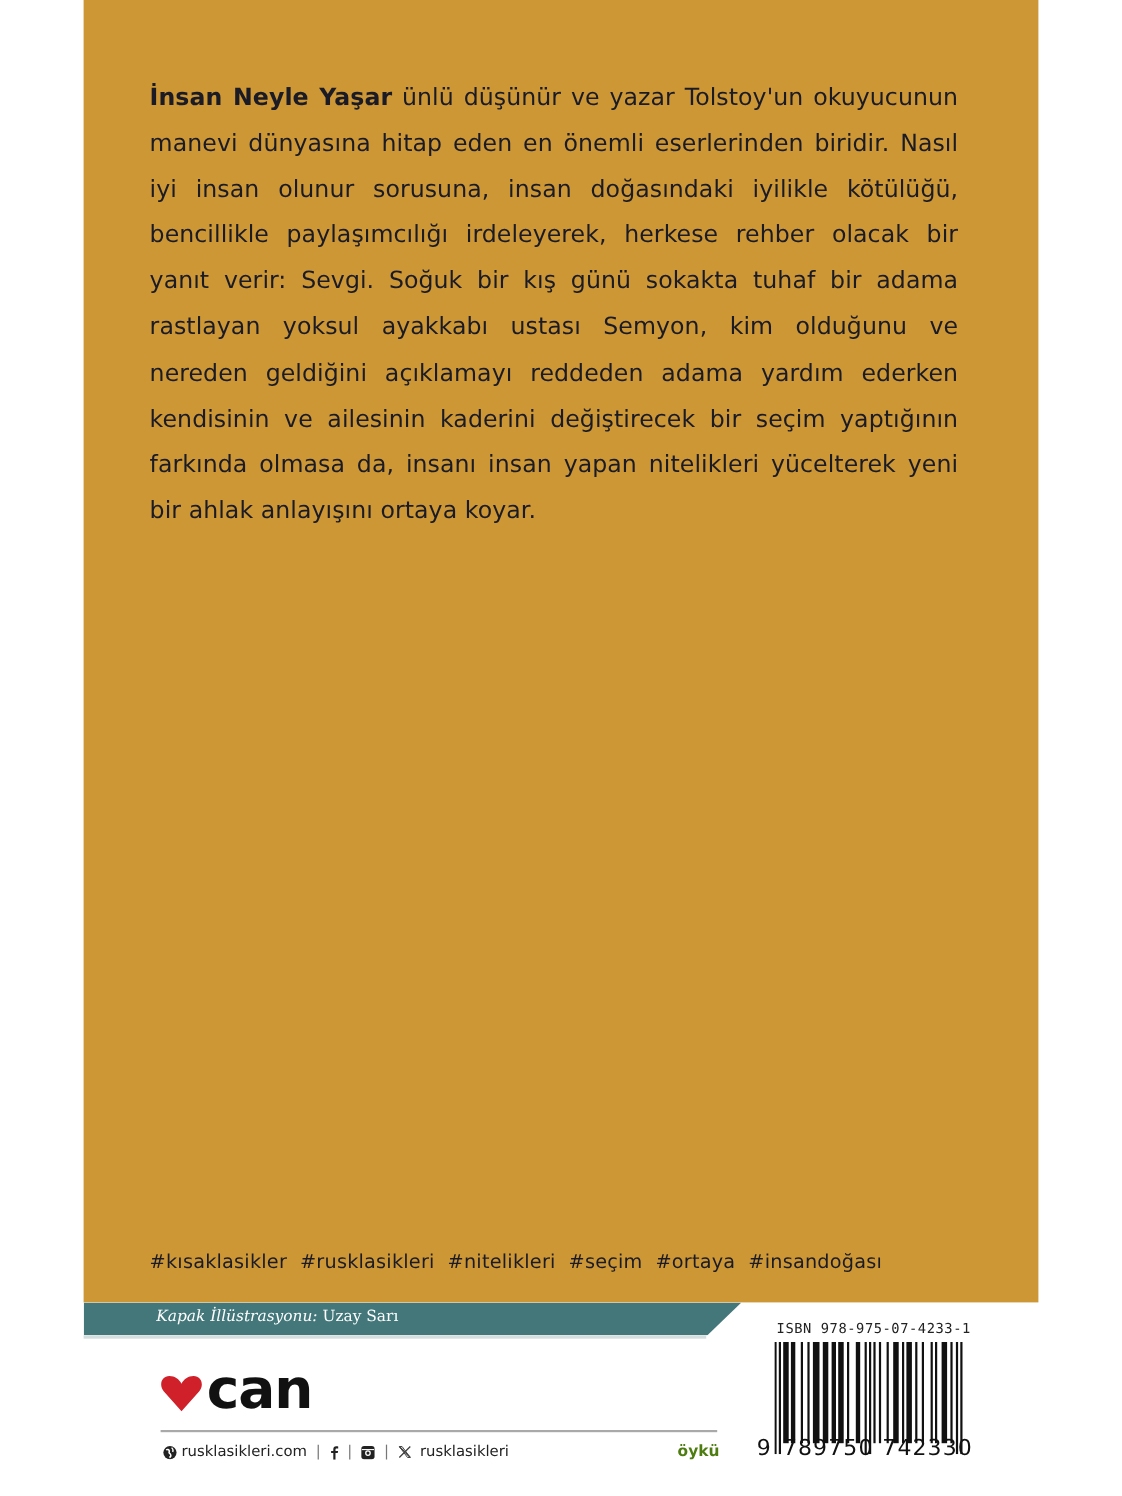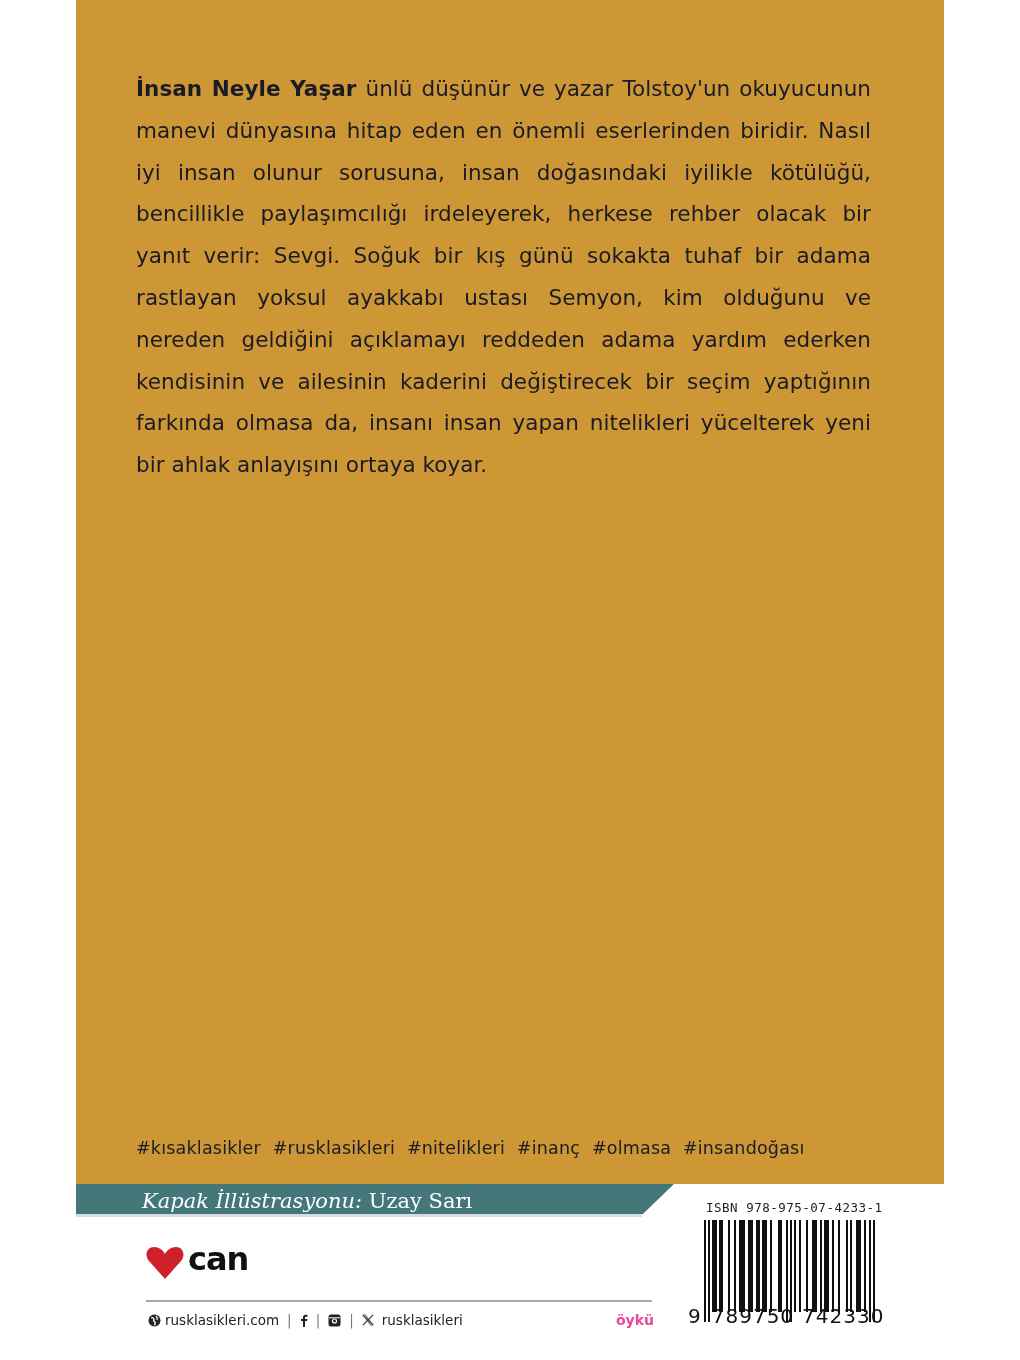--- a/index.html
+++ b/index.html
@@ -22,45 +22,45 @@
     .hashtags {
       position: absolute; left: 60px; top: 1138px; width: 740px;
       font-size: 17.5px; color: #1b1b26; letter-spacing: 0.2px; white-space: nowrap;
     }
     .hashtags span { margin-right: 6px; margin-top: 28px; }
     .band {
       position: absolute; left: 0; top: 1184px; width: 598px; height: 30px; background: #44777a;
       clip-path: polygon(0 0, 100% 0, 94.8% 100%, 0 100%);
     }
     .band-text {
-      position: absolute; left: 66px; top: 5px; color: #ffffff; font-family: "DejaVu Serif", serif; font-size: 21px;
+      position: absolute; left: 66px; top: 5px; color: #ffffff; font-family: "DejaVu Serif", serif; font-size: 14px;
     }
     .band-text .it { font-style: italic; }
     .band-shadow {
       position: absolute; left: 0; top: 1214px; width: 566px; height: 3px; background: #d4dede;
     }
     .logo {
       position: absolute; left: 70px; top: 1246px; display: flex; align-items: center;
     }
     .logo svg { display: block; }
     .logo-text {
-      font-family: "DejaVu Sans", sans-serif; font-weight: bold; font-size: 32px; color: #111111;
+      font-family: "DejaVu Sans", sans-serif; font-weight: bold; font-size: 50px; color: #111111;
       letter-spacing: -1px; line-height: 1; margin-left: 4px; margin-top: -8px;
     }
     .rule {
       position: absolute; left: 70px; top: 1300px; width: 506px; height: 2px; background: #a9a9a9;
     }
     .footer {
       position: absolute; left: 72px; top: 1312px; display: flex; align-items: center;
       font-size: 13.5px; color: #222222;
     }
     .footer .sep { color: #777; margin: 0 8px; }
     .footer .ic { display: inline-flex; align-items: center; justify-content: center; }
     .genre {
-      position: absolute; left: 540px; top: 1312px; font-size: 14px; color: #ec4899; font-weight: bold;
+      position: absolute; left: 540px; top: 1312px; font-size: 14px; color: #4d7c0f; font-weight: bold;
     }
     .barcode-wrap {
       position: absolute; left: 608px; top: 1196px; width: 200px; height: 140px;
     }
     .isbn-text {
       position: absolute; left: 22px; top: 4px; font-family: "DejaVu Sans Mono", monospace; font-size: 12.5px; color: #222;
       letter-spacing: 0.5px;
     }
     .bars { position: absolute; left: 20px; top: 24px; width: 175px; height: 102px; }
     .bar-digits {
@@ -74,22 +74,22 @@
 <body>
 
 <div class="cover">
   <div class="gold">
     <div class="blurb"><span class="title">İnsan Neyle Yaşar</span><span> ünlü düşünür ve yazar Tolstoy'un okuyucunun manevi dünyasına hitap eden en önemli eserlerinden biridir. Nasıl iyi insan olunur sorusuna, insan doğasındaki iyilikle kötülüğü, bencillikle paylaşımcılığı irdeleyerek, herkese rehber olacak bir yanıt verir: Sevgi. Soğuk bir kış günü sokakta tuhaf bir adama rastlayan yoksul ayakkabı ustası Semyon, kim olduğunu ve nereden geldiğini açıklamayı reddeden adama yardım ederken kendisinin ve ailesinin kaderini değiştirecek bir seçim yaptığının farkında olmasa da, insanı insan yapan nitelikleri yücelterek yeni bir ahlak anlayışını ortaya koyar.</span></div>
 
     <div class="hashtags">
       <span>#kısaklasikler</span>
       <span>#rusklasikleri</span>
       <span>#nitelikleri</span>
-      <span>#inanç</span>
-      <span>#olmasa</span>
+      <span>#seçim</span>
+      <span>#ortaya</span>
       <span>#insandoğası</span>
     </div>
   </div>
 
   <div class="band">
     <div class="band-text"><span class="it">Kapak İllüstrasyonu:</span><span> Uzay Sarı</span></div>
   </div>
   <div class="band-shadow"></div>
 
   <div class="logo">

